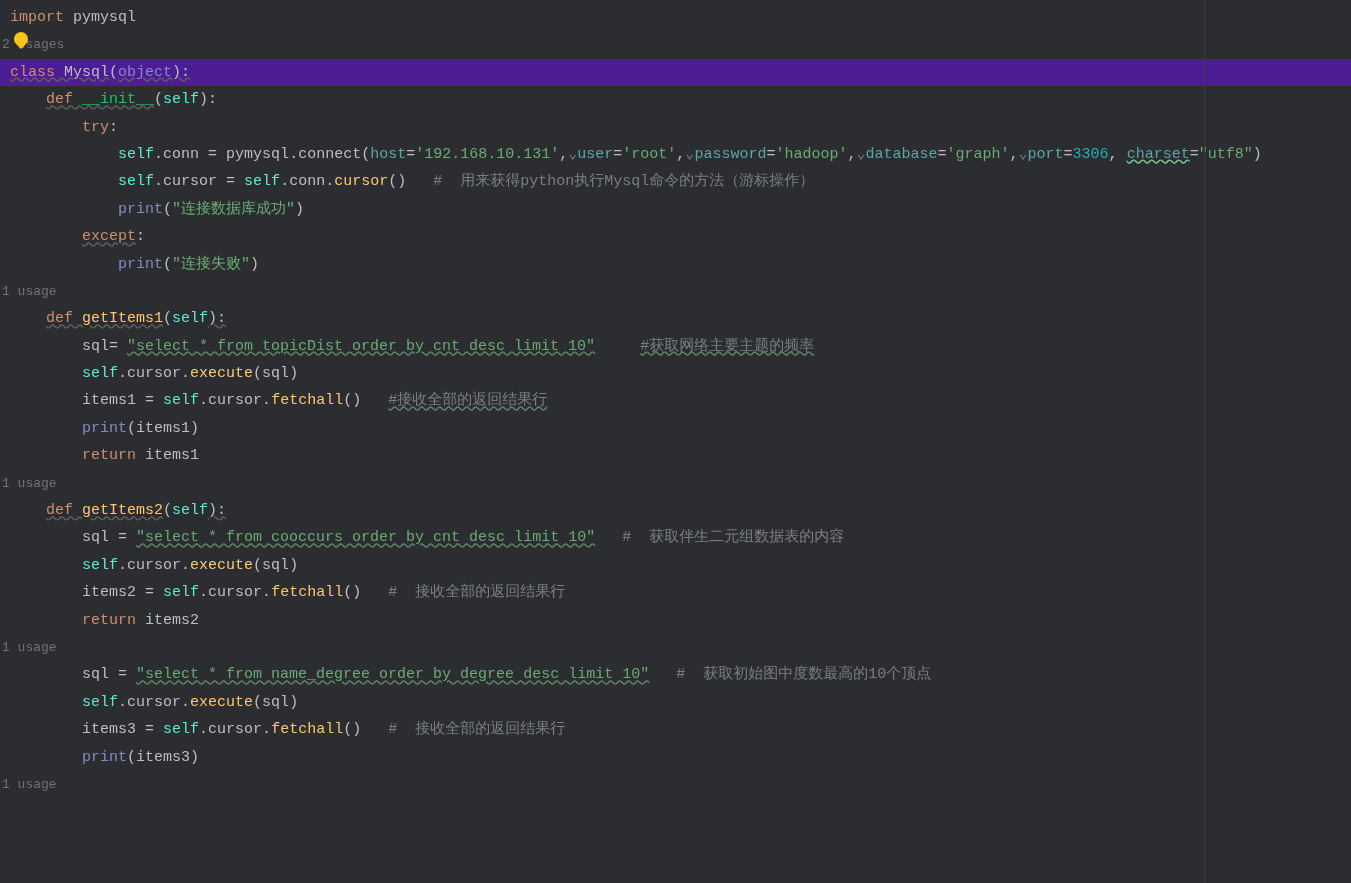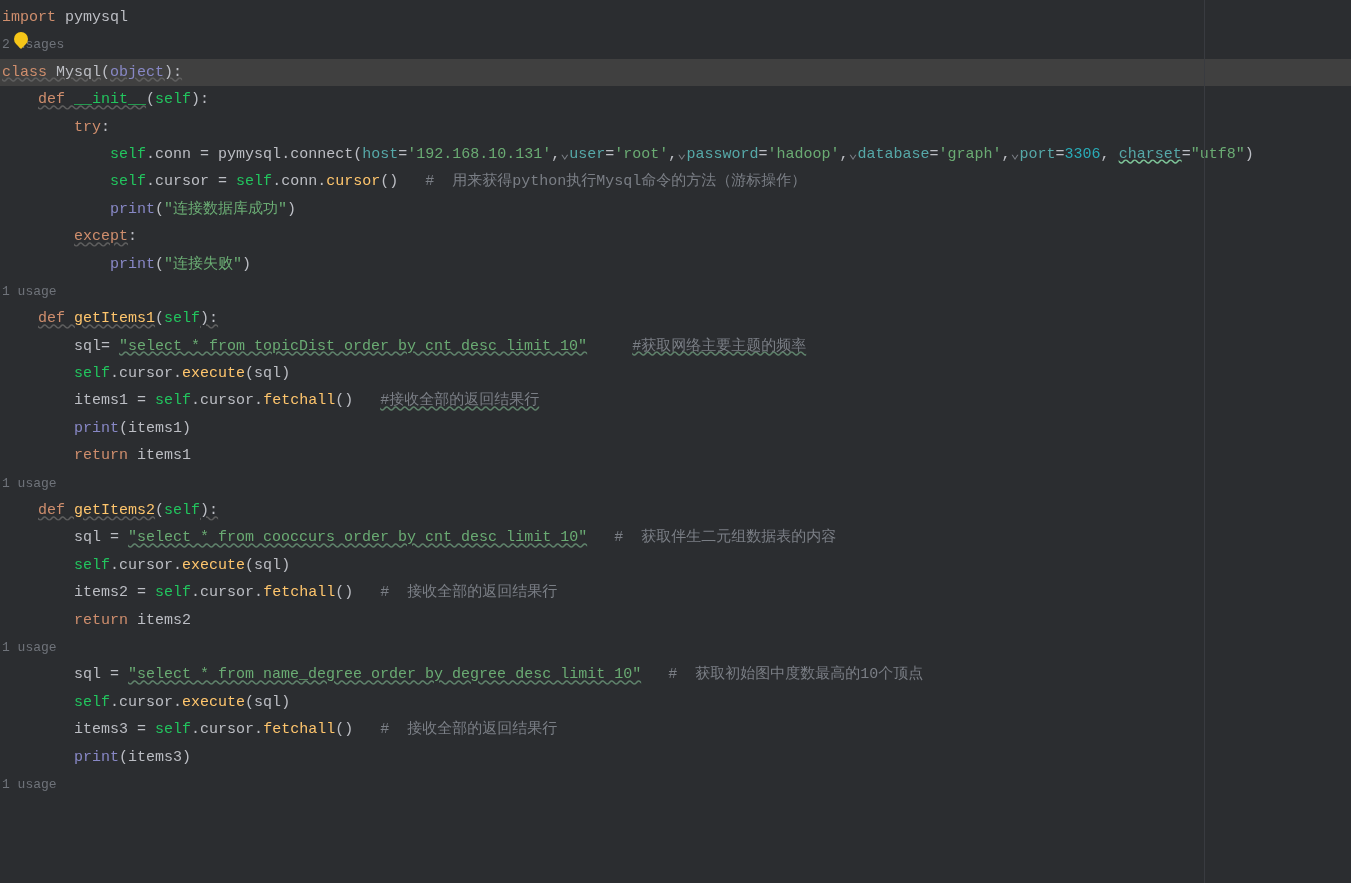--- a/index.html
+++ b/index.html
@@ -25,21 +25,21 @@
 .ruler {
   position: absolute;
   top: 0;
   bottom: 0;
   left: 1204px;
   width: 1px;
   background: #393b40;
 }
 .code-line {
   white-space: pre;
-  padding-left: 2px;
+  padding-left: 10px;
   height: 27.4px;
   line-height: 27.4px;
 }
 .usage-line {
   color: #6f737a;
   font-size: 13px;
   padding-left: 2px;
   height: 27.4px;
   line-height: 27.4px;
 }
@@ -47,24 +47,24 @@
   position: absolute;
   left: 14px;
   top: 32px;
   width: 14px;
   height: 14px;
   background: #f5c518;
   border-radius: 50% 50% 50% 0;
   transform: rotate(-45deg);
 }
 .highlight-line {
-  background: #404040;
+  background: #4c1d95;
 }
 .kw { color: #cf8e6d; }
-.kw-self { color: #22c55e; }
+.kw-self { color: #5eead4; }
 .str { color: #6aab73; }
 .fn { color: #22c55e; }
 .builtin { color: #8888c6; }
 .param { color: #56a8a8; }
 .num { color: #2aacb8; text-align: right; }
 .def-name { color: #ffc66d; }
 .comment { color: #7a7e85; }
 .punct { color: #bcbec4; }
 .ident { color: #bcbec4; }
 .wavy {

